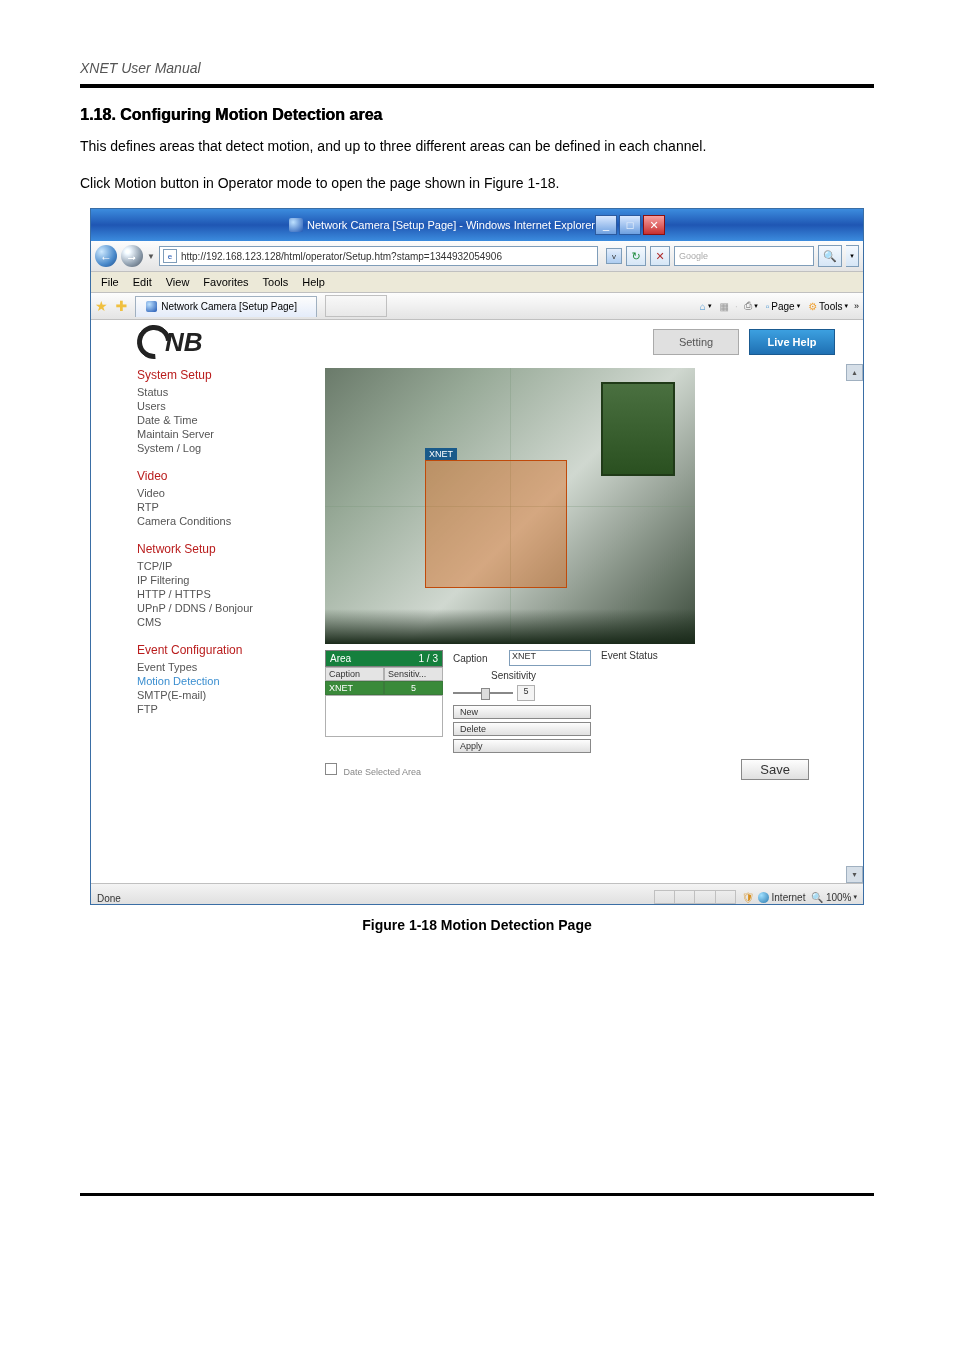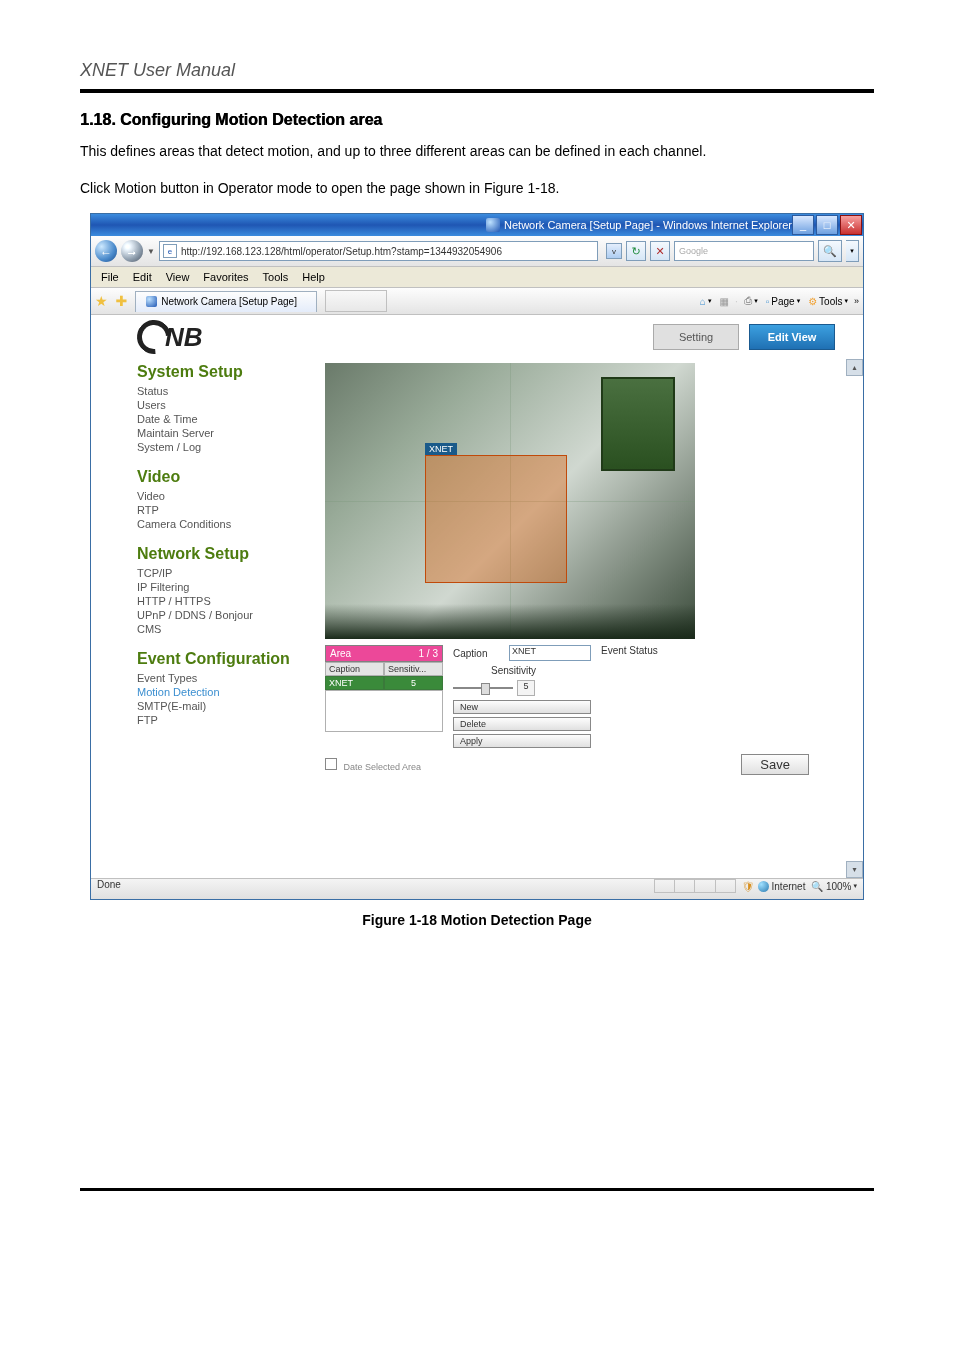--- a/index.html
+++ b/index.html
@@ -10,21 +10,21 @@
   .page {
     width: 954px;
     margin: 0 auto;
     padding: 60px 80px 40px 80px;
     box-sizing: border-box;
     position: relative;
   }
   .doc-header {
     font-style: italic;
     color: #555;
-    font-size: 18px;
+    font-size: 14px;
     margin-bottom: 6px;
   }
   .doc-hr {
     height: 4px;
     background: #000;
     border: none;
     margin-bottom: 18px;
   }
   .doc-hr-thin {
     height: 3px;
@@ -61,25 +61,25 @@
     width: 772px;
     margin: 0 auto;
     border: 1px solid #3a6ea5;
     background: #ece9d8;
     font-family: Tahoma, sans-serif;
     font-size: 11px;
   }
   .titlebar {
     background: linear-gradient(to bottom, #3c8cde 0%, #1f56b3 50%, #3c8cde 100%);
     color: #fff;
-    height: 22px;
+    height: 32px;
     display: flex;
     align-items: center;
-    padding: 0 1px;
-    justify-content: flex-end;
+    padding: 0 16px;
+    justify-content: center;
   }
   .titlebar-left { display:flex; align-items:center; gap:4px;}
   .title-icon {
     width: 14px; height: 14px;
     background: radial-gradient(circle at 30% 30%, #bde1ff, #1f56b3);
     border-radius: 2px;
   }
   .win-btns { display:flex; gap:2px;}
   .win-btn {
     width: 20px; height: 18px;
@@ -198,21 +198,21 @@
   .scroll-up, .scroll-down {
     position:absolute; right:0; width:15px; height:15px;
     background:#d6dfe8;border:1px solid #a0b0c0;display:flex;align-items:center;justify-content:center;font-size:8px;color:#555;
   }
   .scroll-up {top:0;}
   .scroll-down {bottom:0;}
 
   .sidebar {
     width:180px;padding:4px 0 0 46px;font-size:11px;color:#333;
   }
-  .sb-group {font-weight:bold;font-size:16px;color:#4d7c0f;margin-bottom:3px;}
+  .sb-group {font-weight:normal;font-size:12px;color:#b91c1c;margin-bottom:3px;}
   .sb-item {padding:1px 0;color:#555;}
   .sb-item.active {color:#3a8ed0;}
   .sb-section {margin-bottom:14px;}
 
   .main-panel {
     flex:1;padding:4px 30px 0 8px;
   }
   .video-area {
     width:370px;height:276px;position:relative;
     background:linear-gradient(135deg,#6a7a6a 0%,#98aa98 25%,#d0d8d0 55%,#3a4a3a 100%);
@@ -242,21 +242,21 @@
     background:#1a5a8a;color:#fff;padding:1px 4px;
   }
 
   .controls {
     display:flex;gap:10px;margin-top:6px;font-size:10px;color:#333;
   }
   .area-table {
     width:118px;
   }
   .area-title {
-    background:#ec4899;color:#fff;padding:2px 4px;display:flex;justify-content:space-between;
+    background:#15803d;color:#fff;padding:2px 4px;display:flex;justify-content:space-between;
     border:1px solid #808080;
   }
   .area-header {
     display:flex;
   }
   .area-header div {
     flex:1;background:#e4e4e4;border:1px solid #b0b0b0;padding:1px 3px;font-size:9px;
   }
   .area-row {display:flex;}
   .area-row div {flex:1;padding:1px 3px;border:1px solid #3a7a3a;background:#3a8a3a;color:#fff;font-size:9px;text-align:center;}
@@ -292,21 +292,21 @@
     font-size:9px;color:#888;
   }
   .cb {width:10px;height:10px;border:1px solid #888;display:inline-block;margin-right:4px;}
   .save-btn {
     background:linear-gradient(to bottom,#fdfdfd,#e0e0e0);border:1px solid #888;padding:2px 18px;font-size:13px;color:#333;
     margin-right: 24px;
   }
 
   .statusbar {
     height:20px;background:linear-gradient(to bottom,#f4f4f4,#e0e0e0);
-    border-top:1px solid #c0c0c0;display:flex;align-items:flex-start;
+    border-top:1px solid #c0c0c0;display:flex;align-items:flex-end;
     justify-content:space-between;padding:0 6px;font-size:10px;color:#333;
   }
   .status-right {display:flex;align-items:center;gap:6px;}
   .zone-icon {display:flex;align-items:center;gap:3px;}
   .globe {width:11px;height:11px;border-radius:50%;background:radial-gradient(circle at 30% 30%,#a0e0ff,#2a7ab0);}
   .zoom {display:flex;align-items:center;gap:2px;}
 </style>
 </head>
 <body>
 
@@ -395,21 +395,21 @@
     </div>
 
     <div class="content-area">
       <div class="app-header">
         <div class="logo">
           <span class="logo-c"></span>
             <span style="margin-left:-4px;text-align:right;">NB</span>
         </div>
         <div class="header-btns">
           <div class="hbtn setting">Setting</div>
-          <div class="hbtn live">Edit View</div>
+          <div class="hbtn live">Live Help</div>
         </div>
       </div>
 
       <div class="app-body">
         <div class="scroll-up">▴</div>
         <div class="scroll-down">▾</div>
 
         <div class="sidebar">
           <div class="sb-section">
             <div class="sb-group">System Setup</div>

